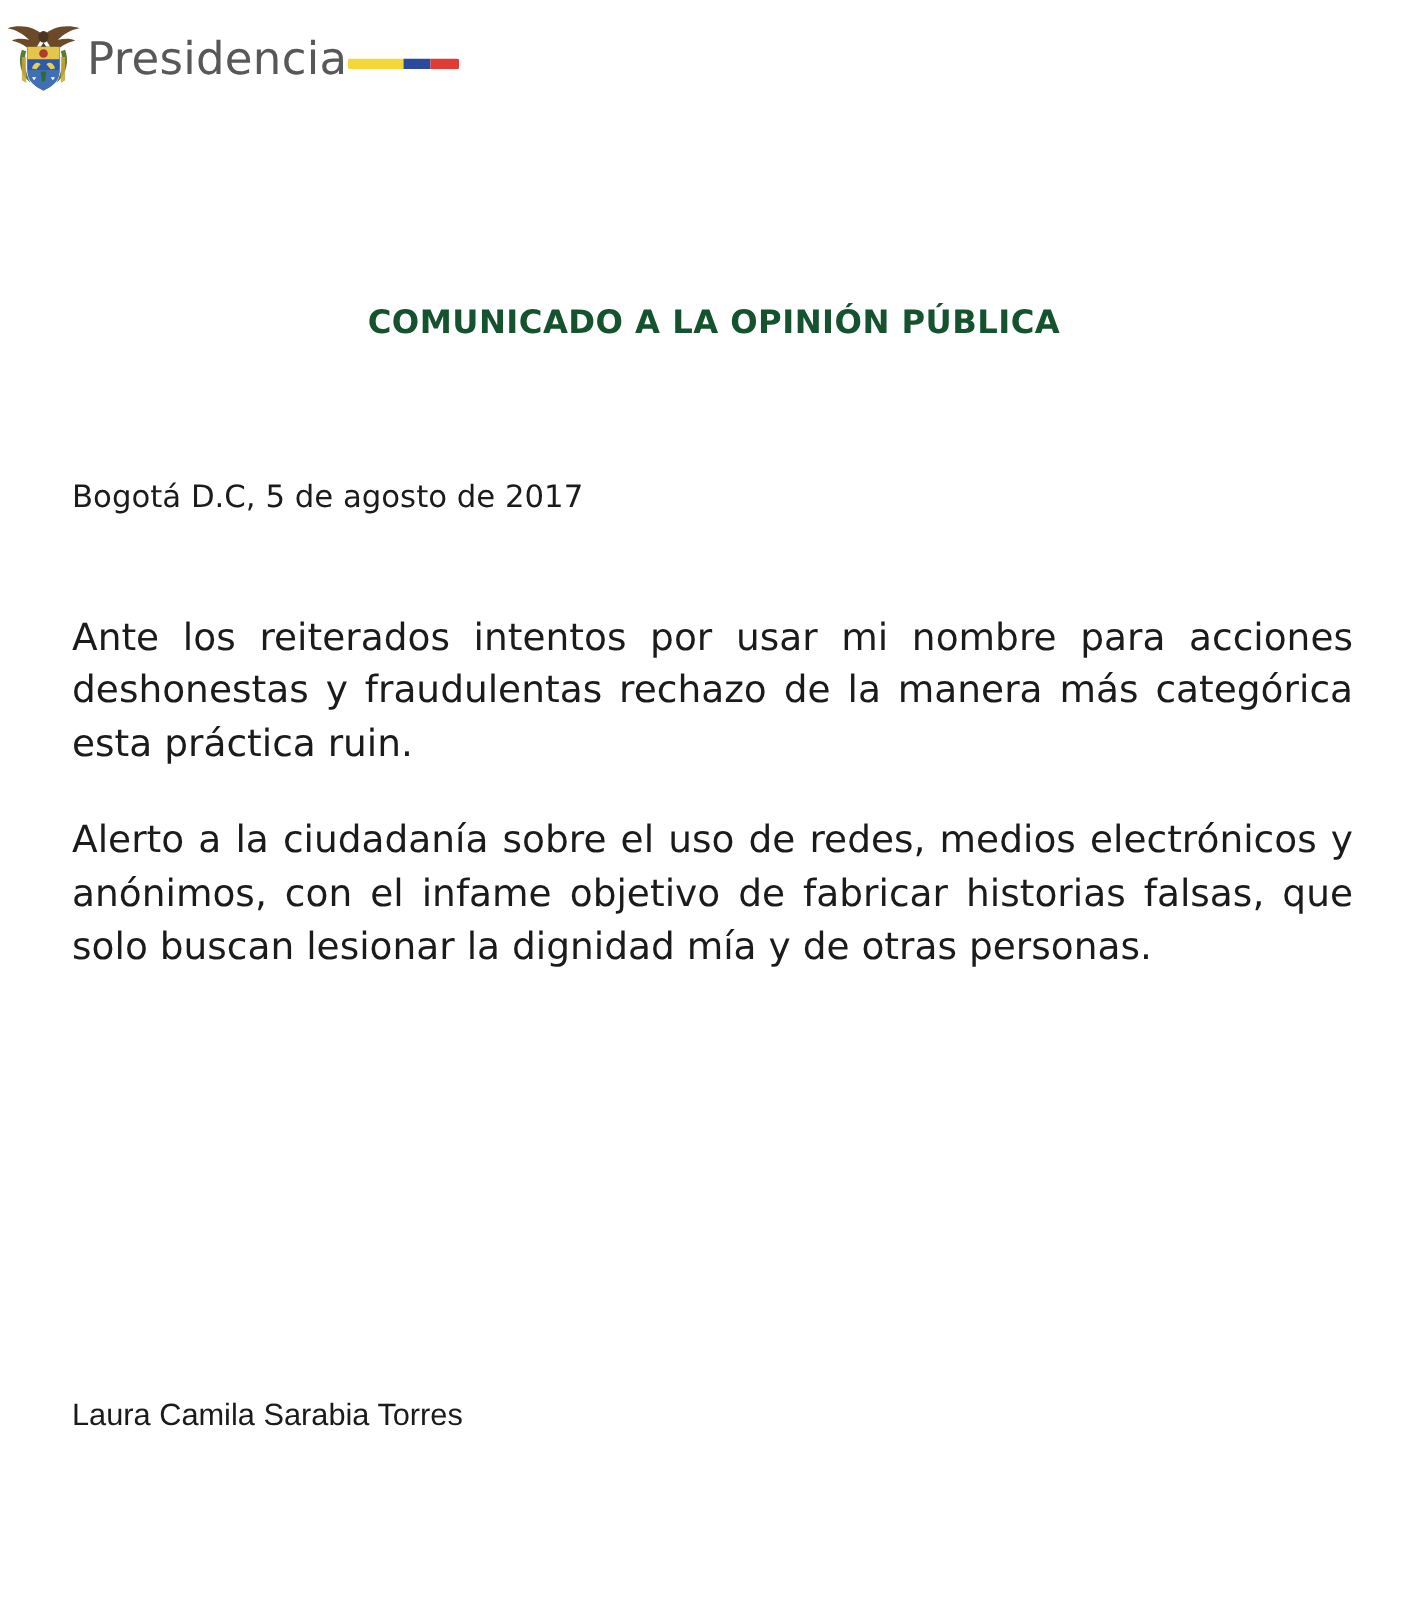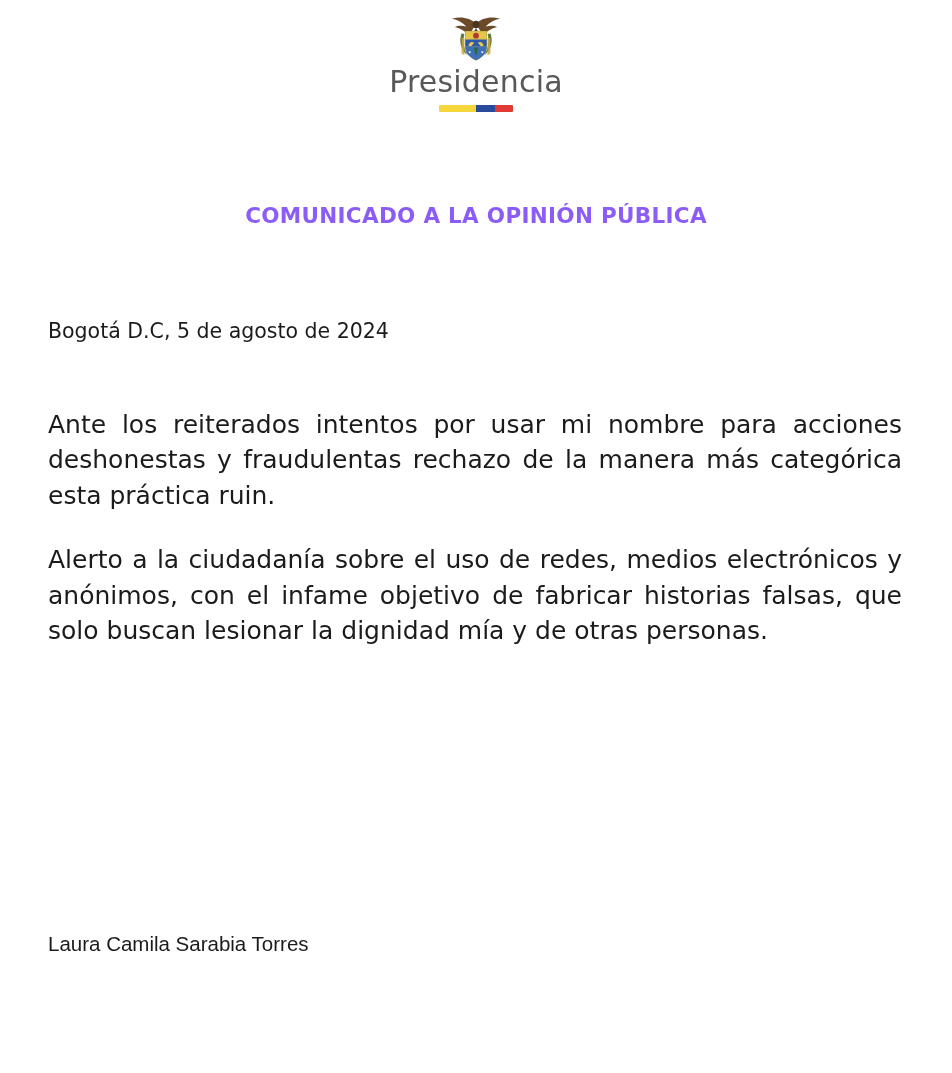--- a/index.html
+++ b/index.html
@@ -23,21 +23,21 @@
     overflow: hidden;
   }
 
   
   .letterhead {
     position: absolute;
     top: 14px;
     left: 0;
     width: 952px;
     display: flex;
-    flex-direction: column;
+    flex-direction: row;
     align-items: center;
   }
 
   .crest {
     width: 58px;
     height: 50px;
     display: block;
   }
 
   .wordmark {
@@ -66,21 +66,21 @@
   .doc-title {
     position: absolute;
     top: 203px;
     left: 0;
     width: 952px;
     text-align: center;
     font-family: "DejaVu Sans", sans-serif;
     font-size: 21.5px;
     font-weight: 700;
     letter-spacing: 0.3px;
-    color: #8b5cf6;
+    color: #14532d;
   }
 
   
   .body-block {
     position: absolute;
     top: 318px;
     left: 48px;
     width: 854px;
     font-family: "DejaVu Sans", sans-serif;
     font-size: 20.5px;
@@ -158,21 +158,21 @@
     <div class="tricolor">
       <div class="band-yellow"></div>
       <div class="band-blue"></div>
       <div class="band-red"></div>
     </div>
   </div>
 
   <div class="doc-title">COMUNICADO A LA OPINIÓN PÚBLICA</div>
 
   <div class="body-block">
-    <p class="dateline">Bogotá D.C, 5 de agosto de 2024</p>
+    <p class="dateline">Bogotá D.C, 5 de agosto de 2017</p>
     <p class="para">Ante los reiterados intentos por usar mi nombre para acciones deshonestas y fraudulentas rechazo de la manera más categórica esta práctica ruin.</p>
     <p class="para">Alerto a la ciudadanía sobre el uso de redes, medios electrónicos y anónimos, con el infame objetivo de fabricar historias falsas, que solo buscan lesionar la dignidad mía y de otras personas.</p>
   </div>
 
   <div class="signature">
     <p class="sig-line">Laura Camila Sarabia Torres</p>
   </div>
 
 </div>
 

